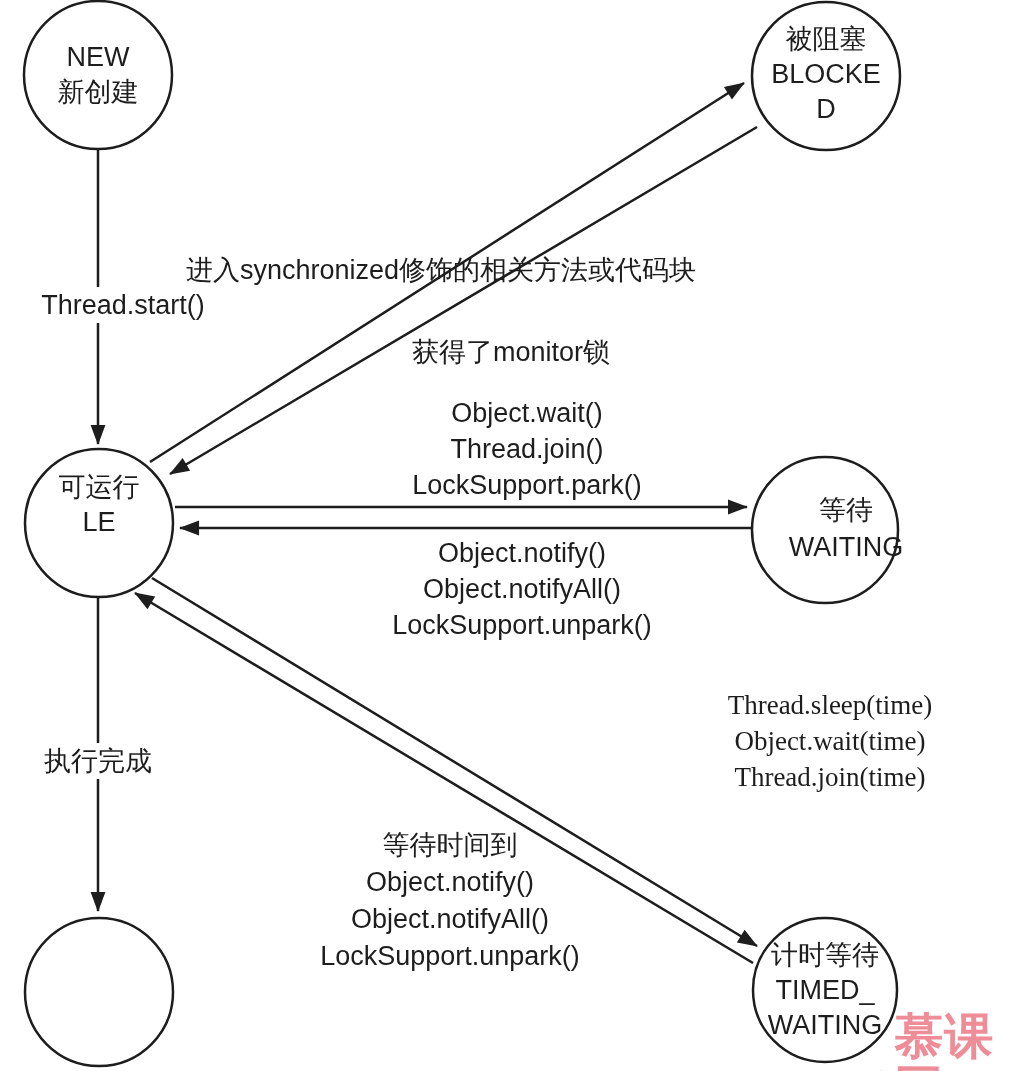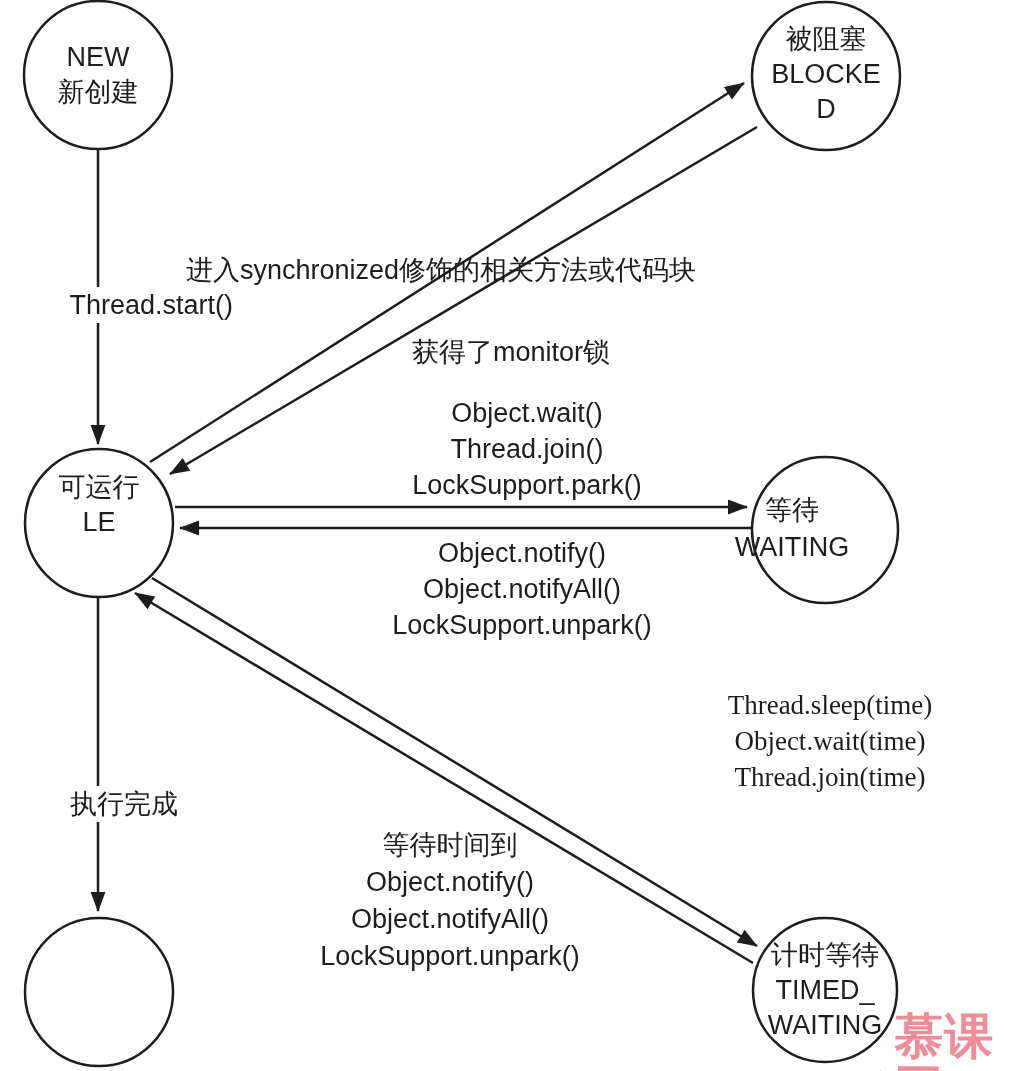--- a/index.html
+++ b/index.html
@@ -26,21 +26,21 @@
   }
   .lbl div { white-space: nowrap; }
   .state-lbl {
     position: absolute;
     text-align: center;
     color: #1d1d1d;
     font-size: 27px;
     line-height: 35px;
     white-space: nowrap;
   }
-  .opaque { background: #ffffff; text-align: right; }
+  .opaque { background: #ffffff; }
   .lh37 { line-height: 37px; }
   .watermark {
     position: absolute;
     left: 866px;
     top: 1010px;
     display: flex;
     align-items: flex-end;
     gap: 1px;
   }
   .watermark .wm-text {
@@ -92,21 +92,21 @@
     <div>被阻塞</div>
     <div>BLOCKE</div>
     <div>D</div>
   </div>
 
   <div class="state-lbl" style="left:19px; top:470px; width:160px;">
     <div>可运行</div>
     <div>LE</div>
   </div>
 
-  <div class="state-lbl lh37" style="left:712px; top:492px; width:160px;">
+  <div class="state-lbl lh37" style="left:766px; top:492px; width:160px;">
     <div>等待</div>
     <div>WAITING</div>
   </div>
 
 
   <div class="state-lbl" style="left:745px; top:938px; width:160px;">
     <div>计时等待</div>
     <div>TIMED_</div>
     <div>WAITING</div>
   </div>
@@ -122,21 +122,21 @@
     <div>Thread.join()</div>
     <div>LockSupport.park()</div>
   </div>
 
   <div class="lbl" style="left:372px; top:535px; width:300px;">
     <div>Object.notify()</div>
     <div>Object.notifyAll()</div>
     <div>LockSupport.unpark()</div>
   </div>
 
-  <div class="lbl opaque" style="left:18px; top:786px; width:160px;">执行完成</div>
+  <div class="lbl opaque" style="left:18px; top:743px; width:160px;">执行完成</div>
 
   <div class="lbl" style="left:630px; top:687px; width:400px;font-family:Liberation Serif, serif;">
     <div>Thread.sleep(time)</div>
     <div>Object.wait(time)</div>
     <div>Thread.join(time)</div>
   </div>
 
   <div class="lbl lh37" style="left:300px; top:827px; width:300px;">
     <div>等待时间到</div>
     <div>Object.notify()</div>

